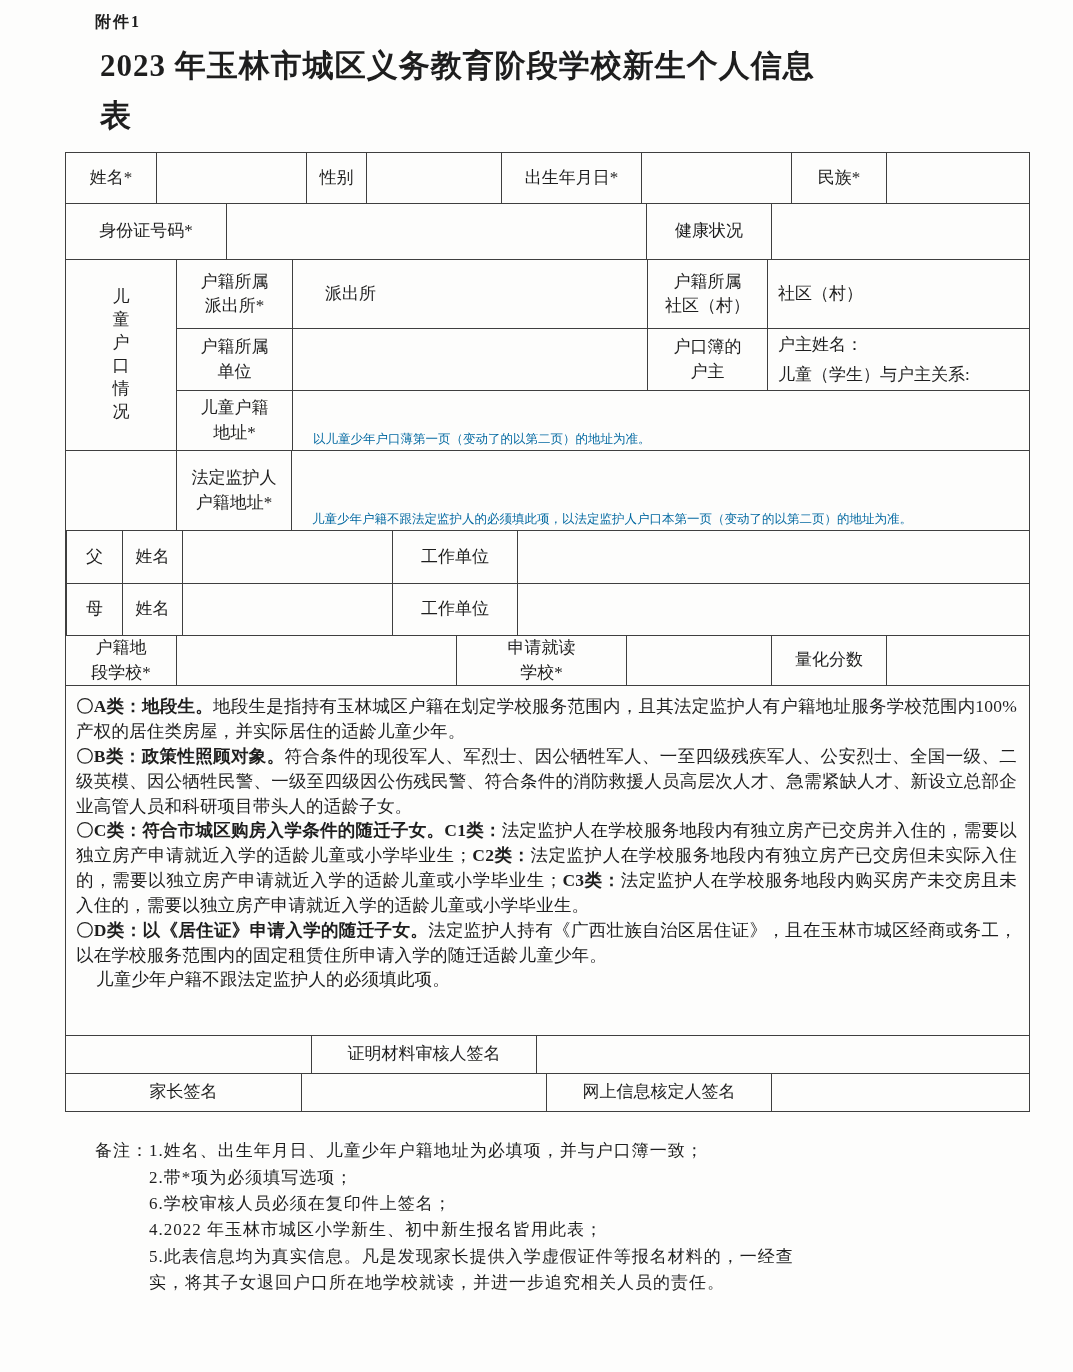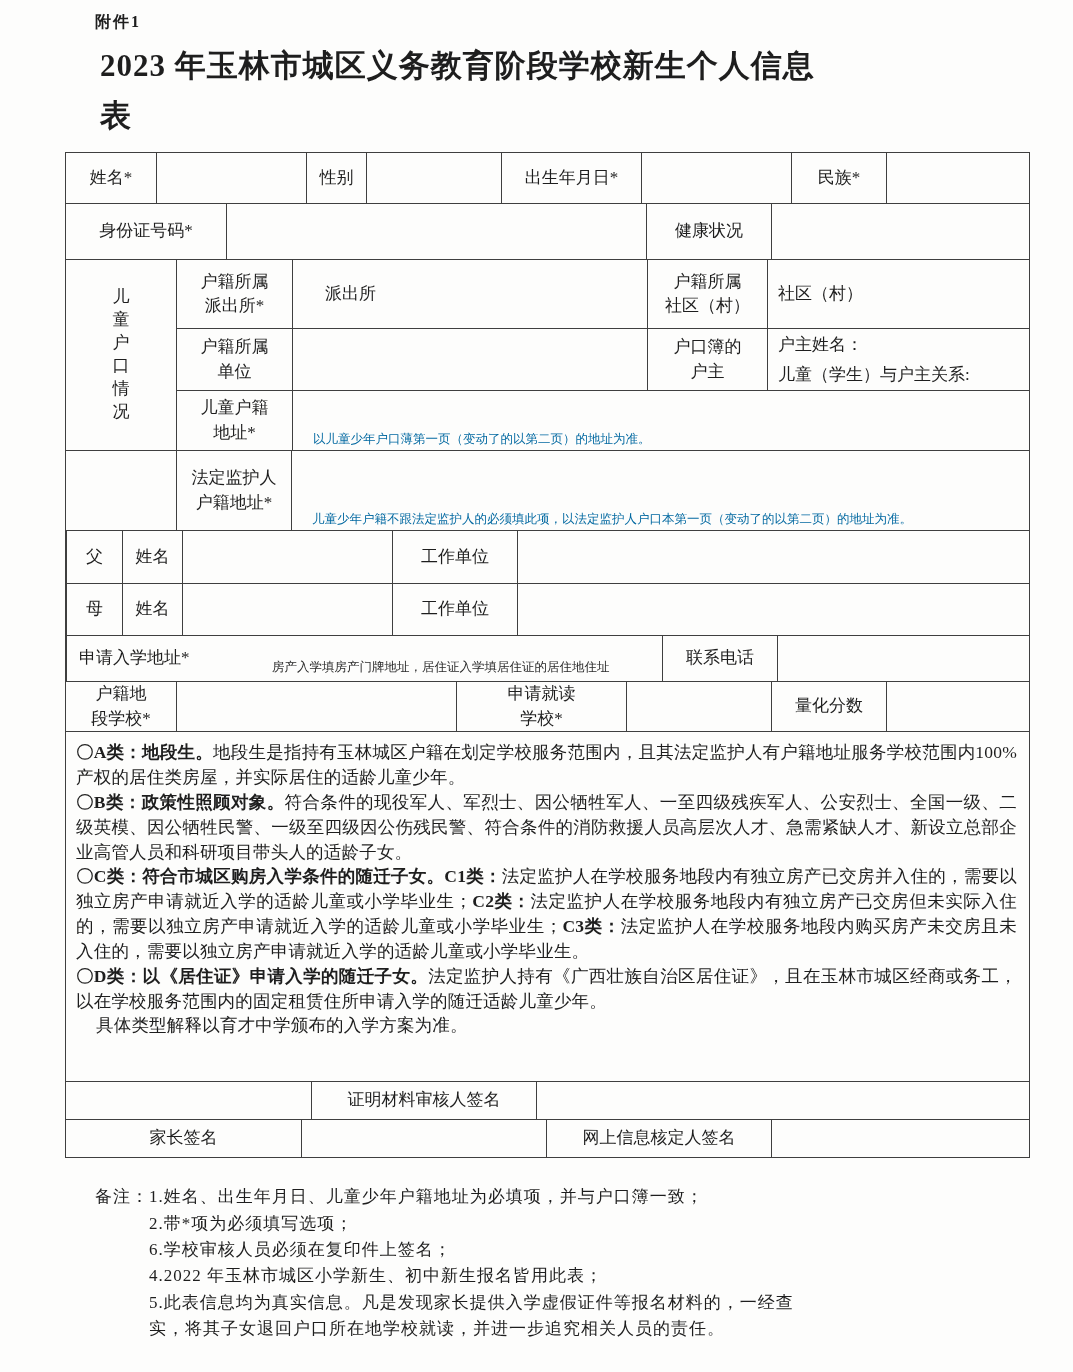--- a/index.html
+++ b/index.html
@@ -138,49 +138,41 @@
           <div class="c w125">工作单位</div>
           <div class="c fx"></div>
         </div>
         <div class="tr h52">
           <div class="c w55">母</div>
           <div class="c w60">姓名</div>
           <div class="c w210"></div>
           <div class="c w125">工作单位</div>
           <div class="c fx"></div>
         </div>
-        <div class="tr h46">
-          <div class="c w595 applycell">
-            <span class="apply-label">申请入学地址*</span>
-            <span class="apply-note">房产入学填房产门牌地址，居住证入学填居住证的居住地住址</span>
-          </div>
-          <div class="c w115">联系电话</div>
-          <div class="c fx"></div>
-        </div>
       </div>
     </div>
 
     <div class="tr h50">
       <div class="c w110">户籍地
 段学校*</div>
       <div class="c w280"></div>
       <div class="c w170">申请就读
 学校*</div>
       <div class="c w145"></div>
       <div class="c w115">量化分数</div>
       <div class="c fx"></div>
     </div>
 
     <div class="tr h350">
       <div class="cats fx">
         <p><b>〇A类：地段生。</b><span>地段生是指持有玉林城区户籍在划定学校服务范围内，且其法定监护人有户籍地址服务学校范围内100%产权的居住类房屋，并实际居住的适龄儿童少年。</span></p>
         <p><b>〇B类：政策性照顾对象。</b><span>符合条件的现役军人、军烈士、因公牺牲军人、一至四级残疾军人、公安烈士、全国一级、二级英模、因公牺牲民警、一级至四级因公伤残民警、符合条件的消防救援人员高层次人才、急需紧缺人才、新设立总部企业高管人员和科研项目带头人的适龄子女。</span></p>
         <p><b>〇C类：符合市城区购房入学条件的随迁子女。C1类：</b><span>法定监护人在学校服务地段内有独立房产已交房并入住的，需要以独立房产申请就近入学的适龄儿童或小学毕业生；</span><b>C2类：</b><span>法定监护人在学校服务地段内有独立房产已交房但未实际入住的，需要以独立房产申请就近入学的适龄儿童或小学毕业生；</span><b>C3类：</b><span>法定监护人在学校服务地段内购买房产未交房且未入住的，需要以独立房产申请就近入学的适龄儿童或小学毕业生。</span></p>
         <p><b>〇D类：以《居住证》申请入学的随迁子女。</b><span>法定监护人持有《广西壮族自治区居住证》，且在玉林市城区经商或务工，以在学校服务范围内的固定租赁住所申请入学的随迁适龄儿童少年。</span></p>
-        <p class="indent">具体类型解释以育才中学颁布的入学方案为准。</p>
+        <p class="indent">儿童少年户籍不跟法定监护人的必须填此项。</p>
       </div>
     </div>
 
     <div class="tr h38">
       <div class="c w245"></div>
       <div class="c w225">证明材料审核人签名</div>
       <div class="c fx"></div>
     </div>
     <div class="tr h38">
       <div class="c w235">家长签名</div>

